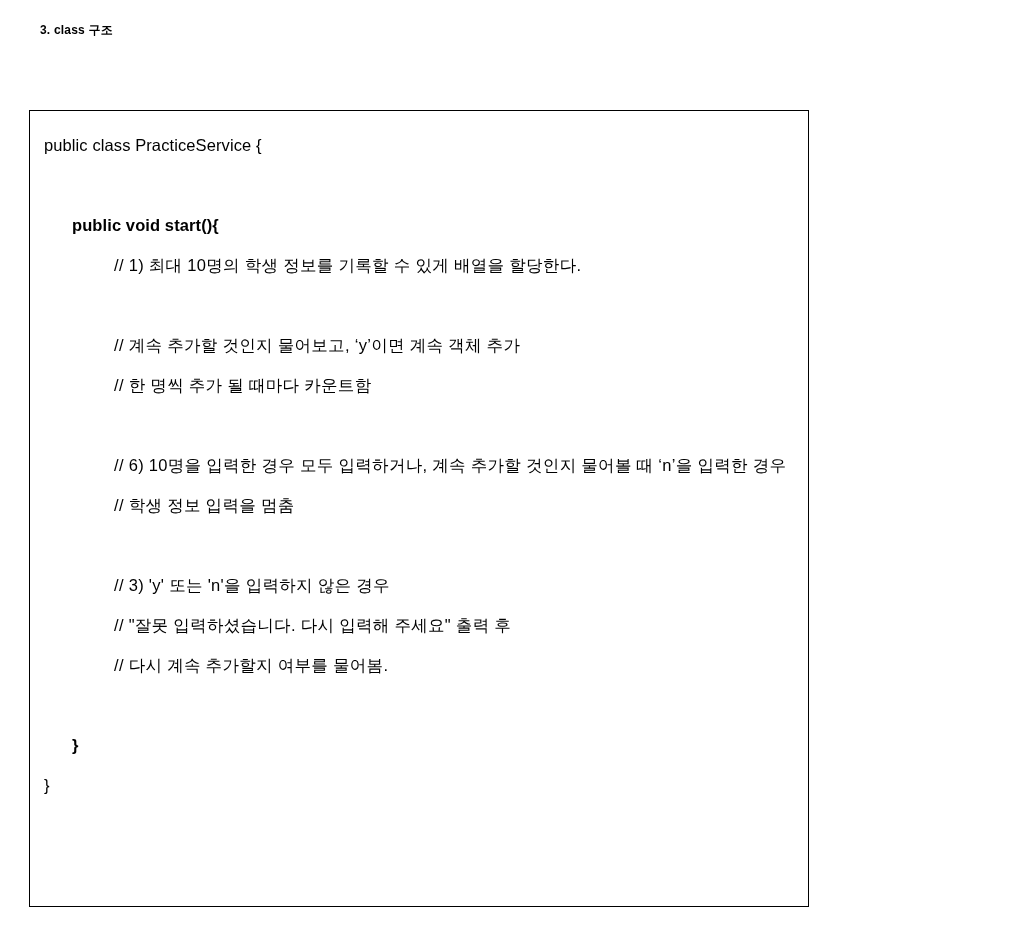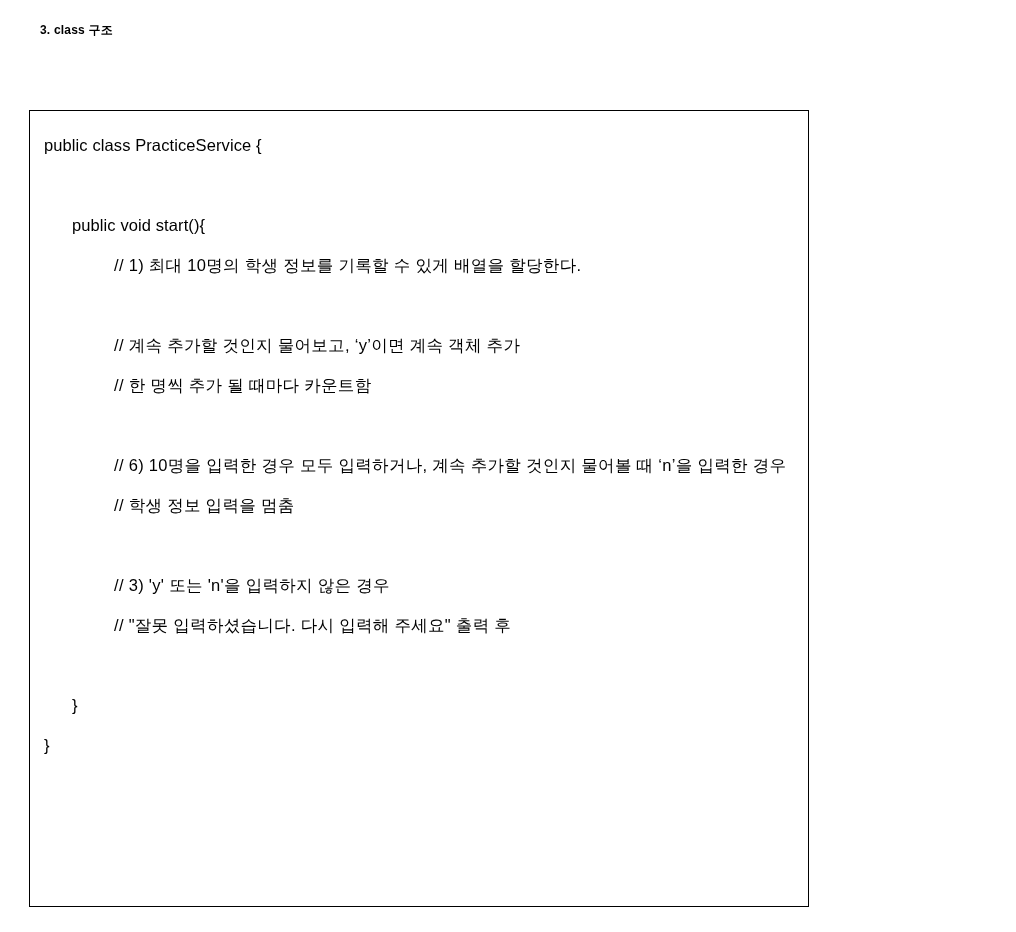--- a/index.html
+++ b/index.html
@@ -51,21 +51,21 @@
     font-size: 16.5px;
     line-height: 40px;
     height: 40px;
     white-space: pre;
     letter-spacing: 0.1px;
   }
   .line.blank {
     height: 40px;
   }
   .indent-0 { padding-left: 14px; }
-  .indent-1 { padding-left: 42px; }
+  .indent-1 { padding-left: 42px; font-weight: bold; }
   .indent-2 { padding-left: 84px; }
   .line.comment {
     letter-spacing: 0.3px;
   }
 </style>
 </head>
 <body>
 
 <div class="page">
 
@@ -79,19 +79,20 @@
         <div class="line indent-2 comment">// 1) 최대 10명의 학생 정보를 기록할 수 있게 배열을 할당한다.</div>
         <div class="line indent-0 blank"></div>
         <div class="line indent-2 comment">// 계속 추가할 것인지 물어보고, ‘y’이면 계속 객체 추가</div>
         <div class="line indent-2 comment">// 한 명씩 추가 될 때마다 카운트함</div>
         <div class="line indent-0 blank"></div>
         <div class="line indent-2 comment">// 6) 10명을 입력한 경우 모두 입력하거나, 계속 추가할 것인지 물어볼 때 ‘n’을 입력한 경우</div>
         <div class="line indent-2 comment">// 학생 정보 입력을 멈춤</div>
         <div class="line indent-0 blank"></div>
         <div class="line indent-2 comment">// 3) 'y' 또는 'n'을 입력하지 않은 경우</div>
         <div class="line indent-2 comment">// "잘못 입력하셨습니다. 다시 입력해 주세요" 출력 후</div>
+        <div class="line indent-2 comment">// 다시 계속 추가할지 여부를 물어봄.</div>
         <div class="line indent-0 blank"></div>
         <div class="line indent-1">}</div>
         <div class="line indent-0">}</div>
       </div>
   </div>
 
 </div>
 
 </body></html>

